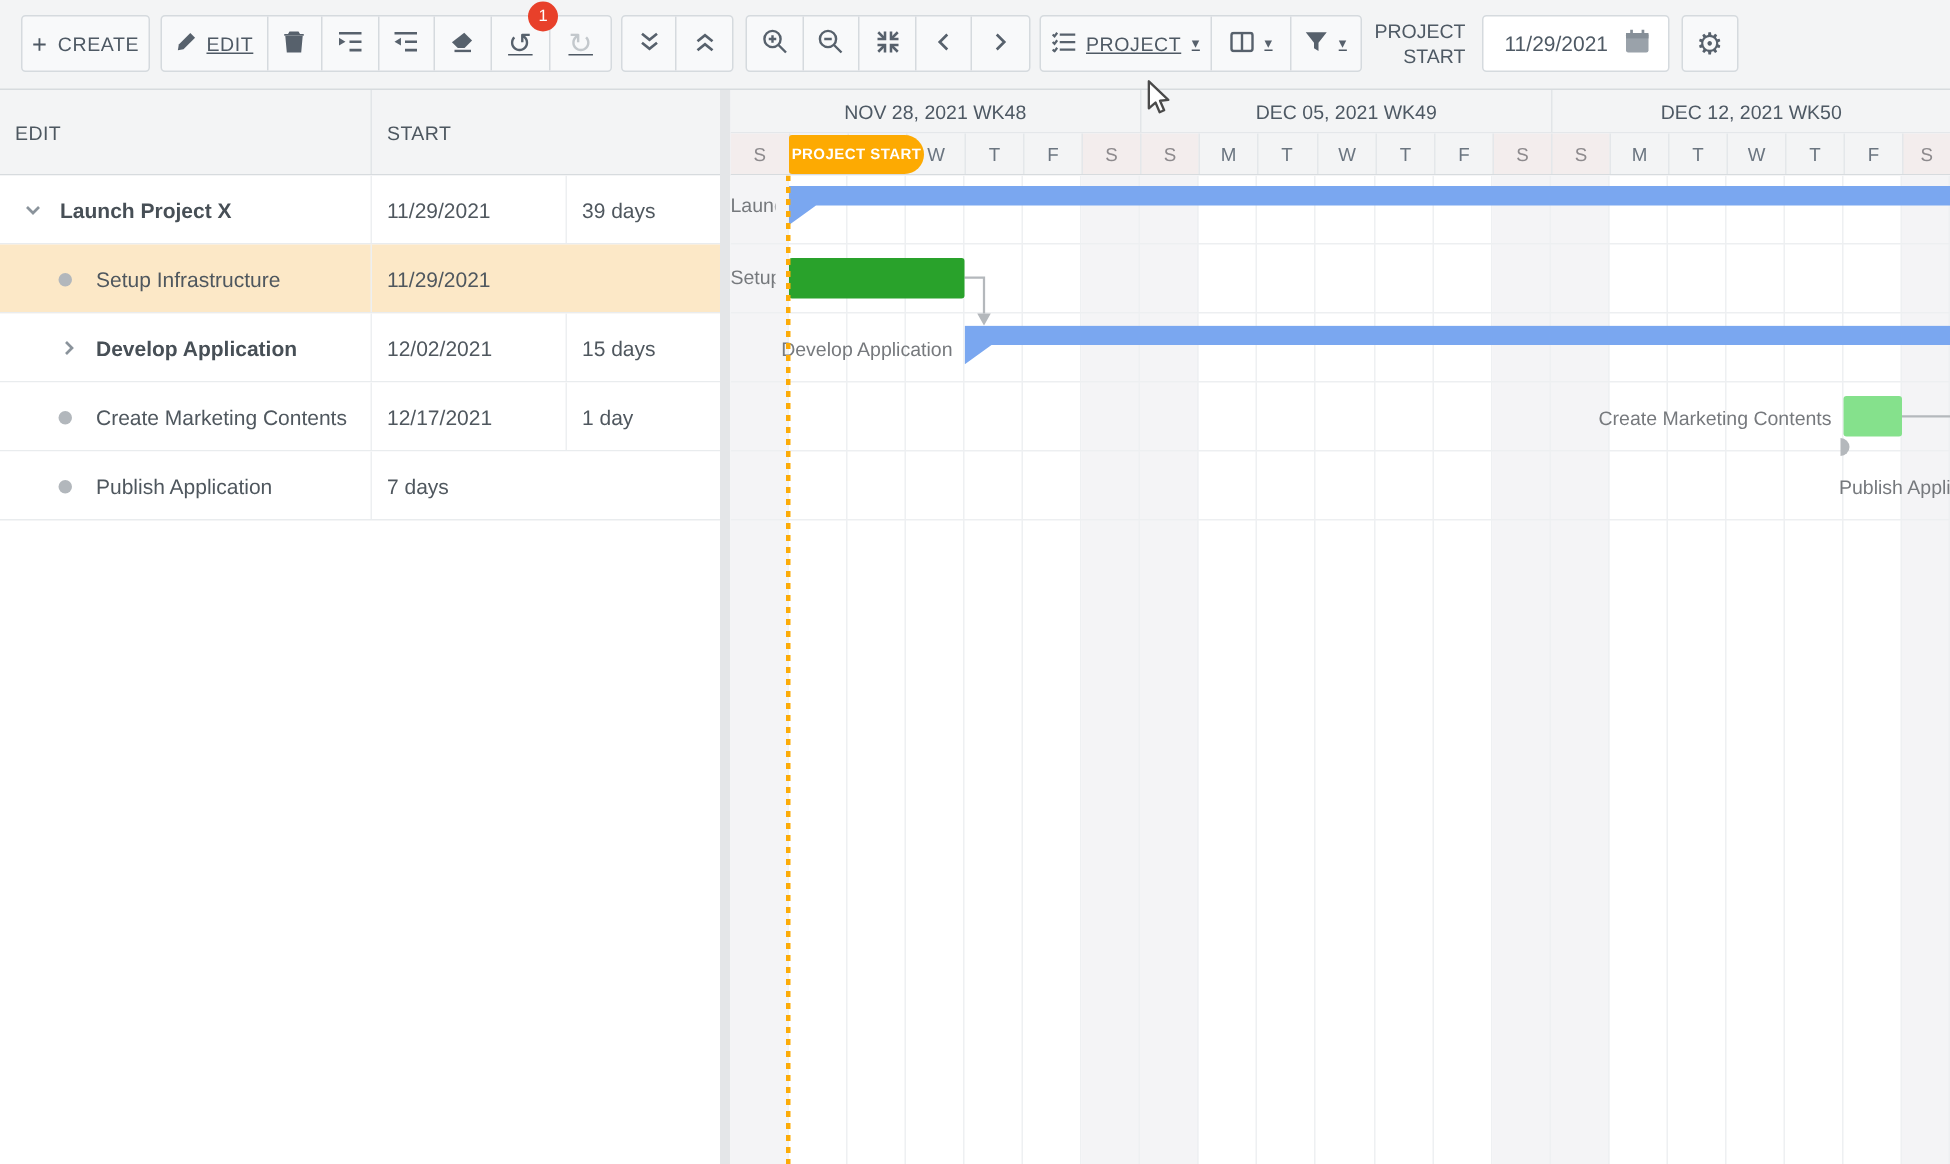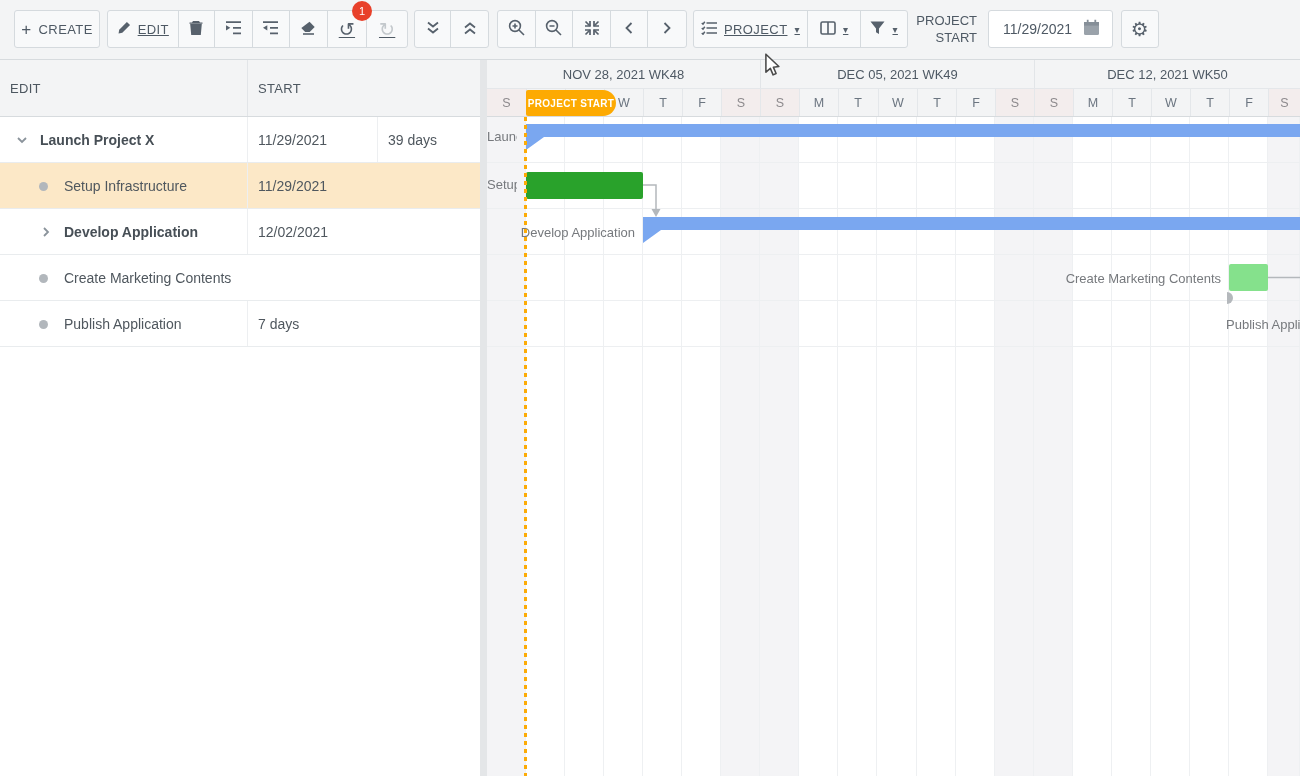--- a/index.html
+++ b/index.html
@@ -268,27 +268,30 @@
       <div class="grow">
         <div class="cell c-name">
           <span class="twisty" style="left:40px">
               <svg width="12" height="12" viewBox="0 0 12 12" fill="none" stroke="#8a939b" stroke-width="1.8">
                 <path d="M4 2l4 4-4 4"></path>
               </svg>
             </span>
           <span class="nm bold" style="margin-left:64px">Develop Application</span>
         </div>
         <div class="cell c-start">12/02/2021</div>
+        <div class="cell c-dur">15 days</div>
       </div>
 
       <div class="grow">
         <div class="cell c-name">
           <span class="bullet" style="left:39px"></span>
           <span class="nm" style="margin-left:64px">Create Marketing Contents</span>
         </div>
+        <div class="cell c-start">12/17/2021</div>
+        <div class="cell c-dur">1 day</div>
       </div>
 
       <div class="grow">
         <div class="cell c-name">
           <span class="bullet" style="left:39px"></span>
           <span class="nm" style="margin-left:64px">Publish Application</span>
         </div>
         <div class="cell c-dur">7 days</div>
       </div>
     </div>

